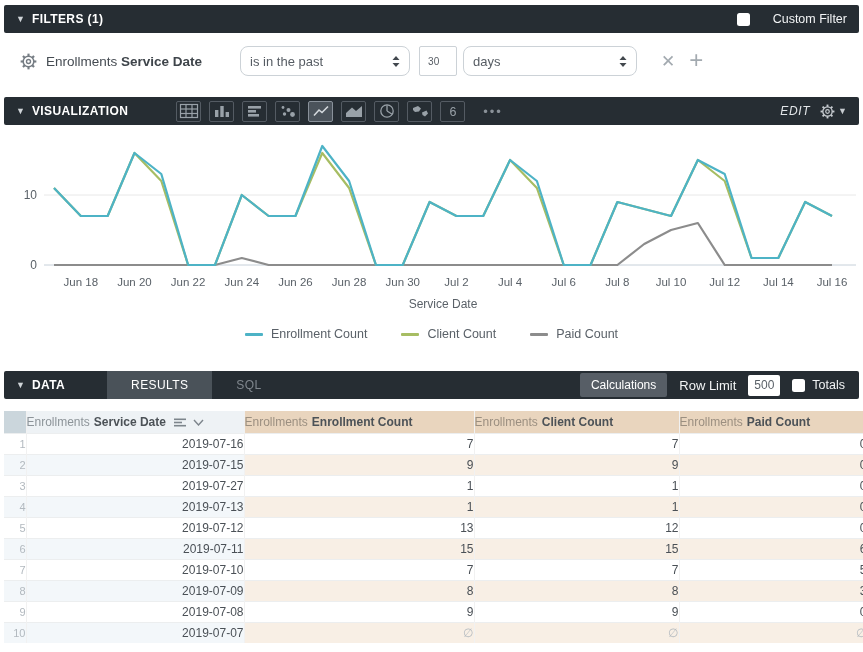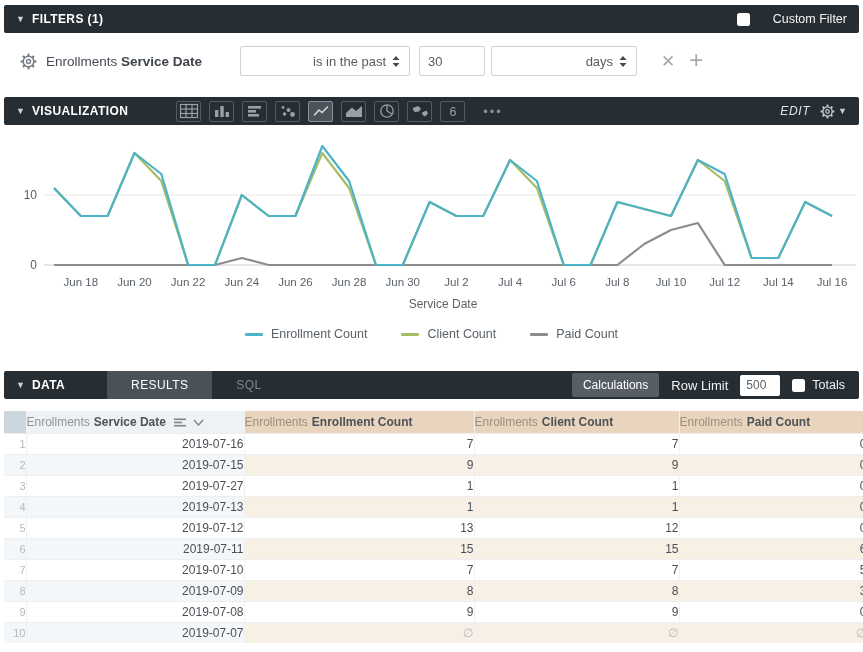--- a/index.html
+++ b/index.html
@@ -21,29 +21,29 @@
   .caret { font-size:9px; color:#cfd4d8; margin-right:7px; }
 
   
   .filter-row {
     height:56px; display:flex; align-items:center; padding:0 16px;
     background:#fff;
   }
   .field-label { font-size:13.5px; color:#454b52; margin-left:9px; }
   .field-label b { color:#3f454b; }
   .select-box {
-    height:30px; border:1px solid #ccd2d7; border-radius:2px; background:#fff;
-    display:flex; align-items:center; justify-content:flex-end;
+    height:30px; border:1px solid #ccd2d7; border-radius:8px; background:#fff;
+    display:flex; align-items:center; justify-content:space-between;
     font-size:13px; color:#565c63; padding:0 9px; cursor:default;
   }
   .op-select { width:170px; margin-left:38px; }
-  .unit-select { width:146px; margin-left:6px; }
+  .unit-select { width:174px; margin-left:6px; }
   .num-input {
-    width:66px; height:30px; border:1px solid #ccd2d7; border-radius:2px;
-    font-size:13px; color:#565c63; padding:0 8px; margin-left:9px;
+    width:38px; height:30px; border:1px solid #ccd2d7; border-radius:2px;
+    font-size:10px; color:#565c63; padding:0 8px; margin-left:9px;
     font-family:"Liberation Sans", sans-serif;
   }
   .stepper { display:inline-flex; flex-direction:column; line-height:0; margin-left:6px; }
   .xplus { color:#a3aab0; margin-left:24px; font-size:17px; line-height:1; cursor:pointer; }
   .plus { font-size:24px; font-weight:300; margin-left:14px; margin-top:-3px; }
   .right-check { margin-left:auto; display:flex; align-items:center;gap:16px; }
   .checkbox {
     width:13px; height:13px; background:#fff; border-radius:2.5px; margin-right:7px;
     display:inline-block; cursor:pointer;
   }
@@ -77,21 +77,21 @@
     letter-spacing:.4px; color:#80878e; cursor:pointer;
   }
   .tab.active { background:#4a5259; color:#fff; }
   .data-right { margin-left:auto; display:flex; align-items:center; gap:12px; }
   .calc-btn {
     background:#575e66; color:#fff; font-size:12px; font-weight:normal;
     padding:5px 11px; border-radius:2px; cursor:pointer;
   }
   .rowlimit-label { font-size:13px; color:#f2f4f5; }
   .rowlimit-input {
-    width:40px; height:21px; border:none; border-radius:2px; font-size:12px;
+    width:32px; height:21px; border:none; border-radius:2px; font-size:12px;
     color:#5a6168; padding:2px 6px; font-family:"Liberation Sans", sans-serif;
   }
 
   
   table.results { width:863px; border-collapse:collapse; table-layout:fixed; margin-top:12px; font-size:12px; }
   table.results th, table.results td {
     height:21px; padding:0; overflow:hidden; white-space:nowrap;
     border-right:1px solid rgba(0,0,0,0.055);
   }
   table.results th { height:22px; font-weight:normal; text-align:left; cursor:pointer; }

